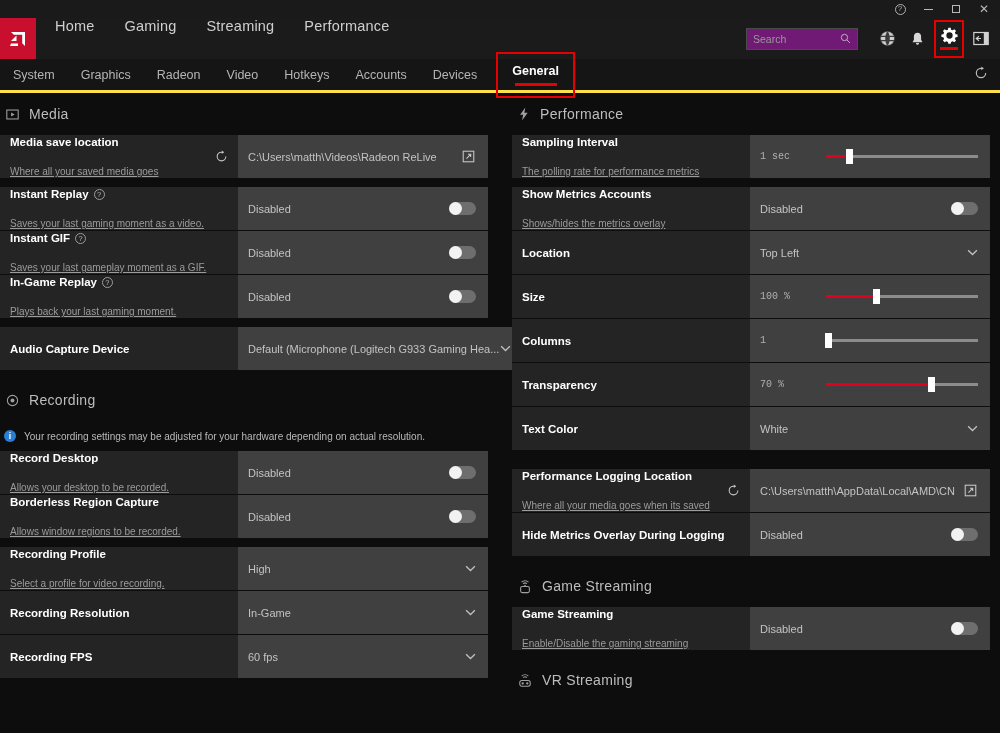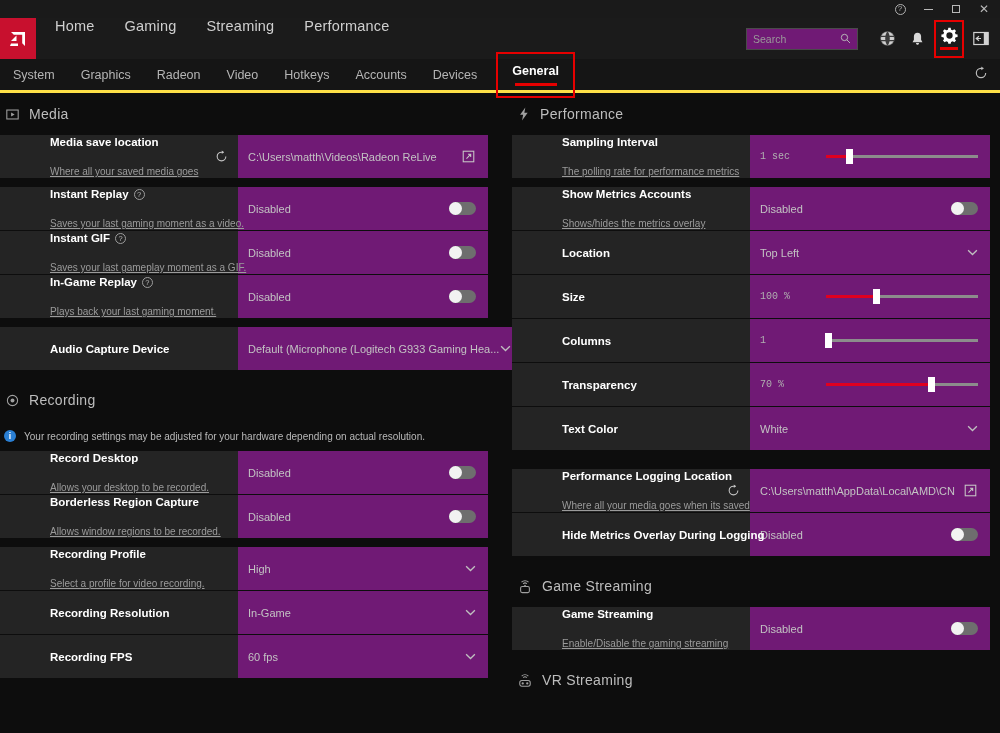--- a/index.html
+++ b/index.html
@@ -117,24 +117,24 @@
     display: flex; height: 42px; align-items: stretch;
     border-bottom: 1px solid #0d0d0d;
   }
   .row.tall { height: 44px; }
   .row .lcell {
     width: 238px; flex: 0 0 238px; background: #242424;
     display: flex; align-items: center; padding: 0 10px;
     position: relative;
   }
   .row .rcell {
-    flex: 1; background: #701a75; display: flex;
+    flex: 1; background: #404040; display: flex;
     align-items: center; padding: 0 12px 0 10px;
   }
-  .ltext { display: flex; flex-direction: column; gap: 18px; flex: 1; min-width: 0; margin-left: 40px; }
+  .ltext { display: flex; flex-direction: column; gap: 18px; flex: 1; min-width: 0; }
   .ltitle {
     font-size: 11.5px; color: #ffffff; font-weight: bold;
     display: flex; align-items: center; gap: 5px; white-space: nowrap;
   }
   .lsub { font-size: 10px; color: #9b9b9b; white-space: nowrap; text-decoration: underline; }
 
   .qmark {
     width: 11px; height: 11px; border: 1px solid #9d9d9d;
     border-radius: 50%; font-size: 7.5px; color: #bbb;
     display: inline-flex; align-items: center; justify-content: center;

